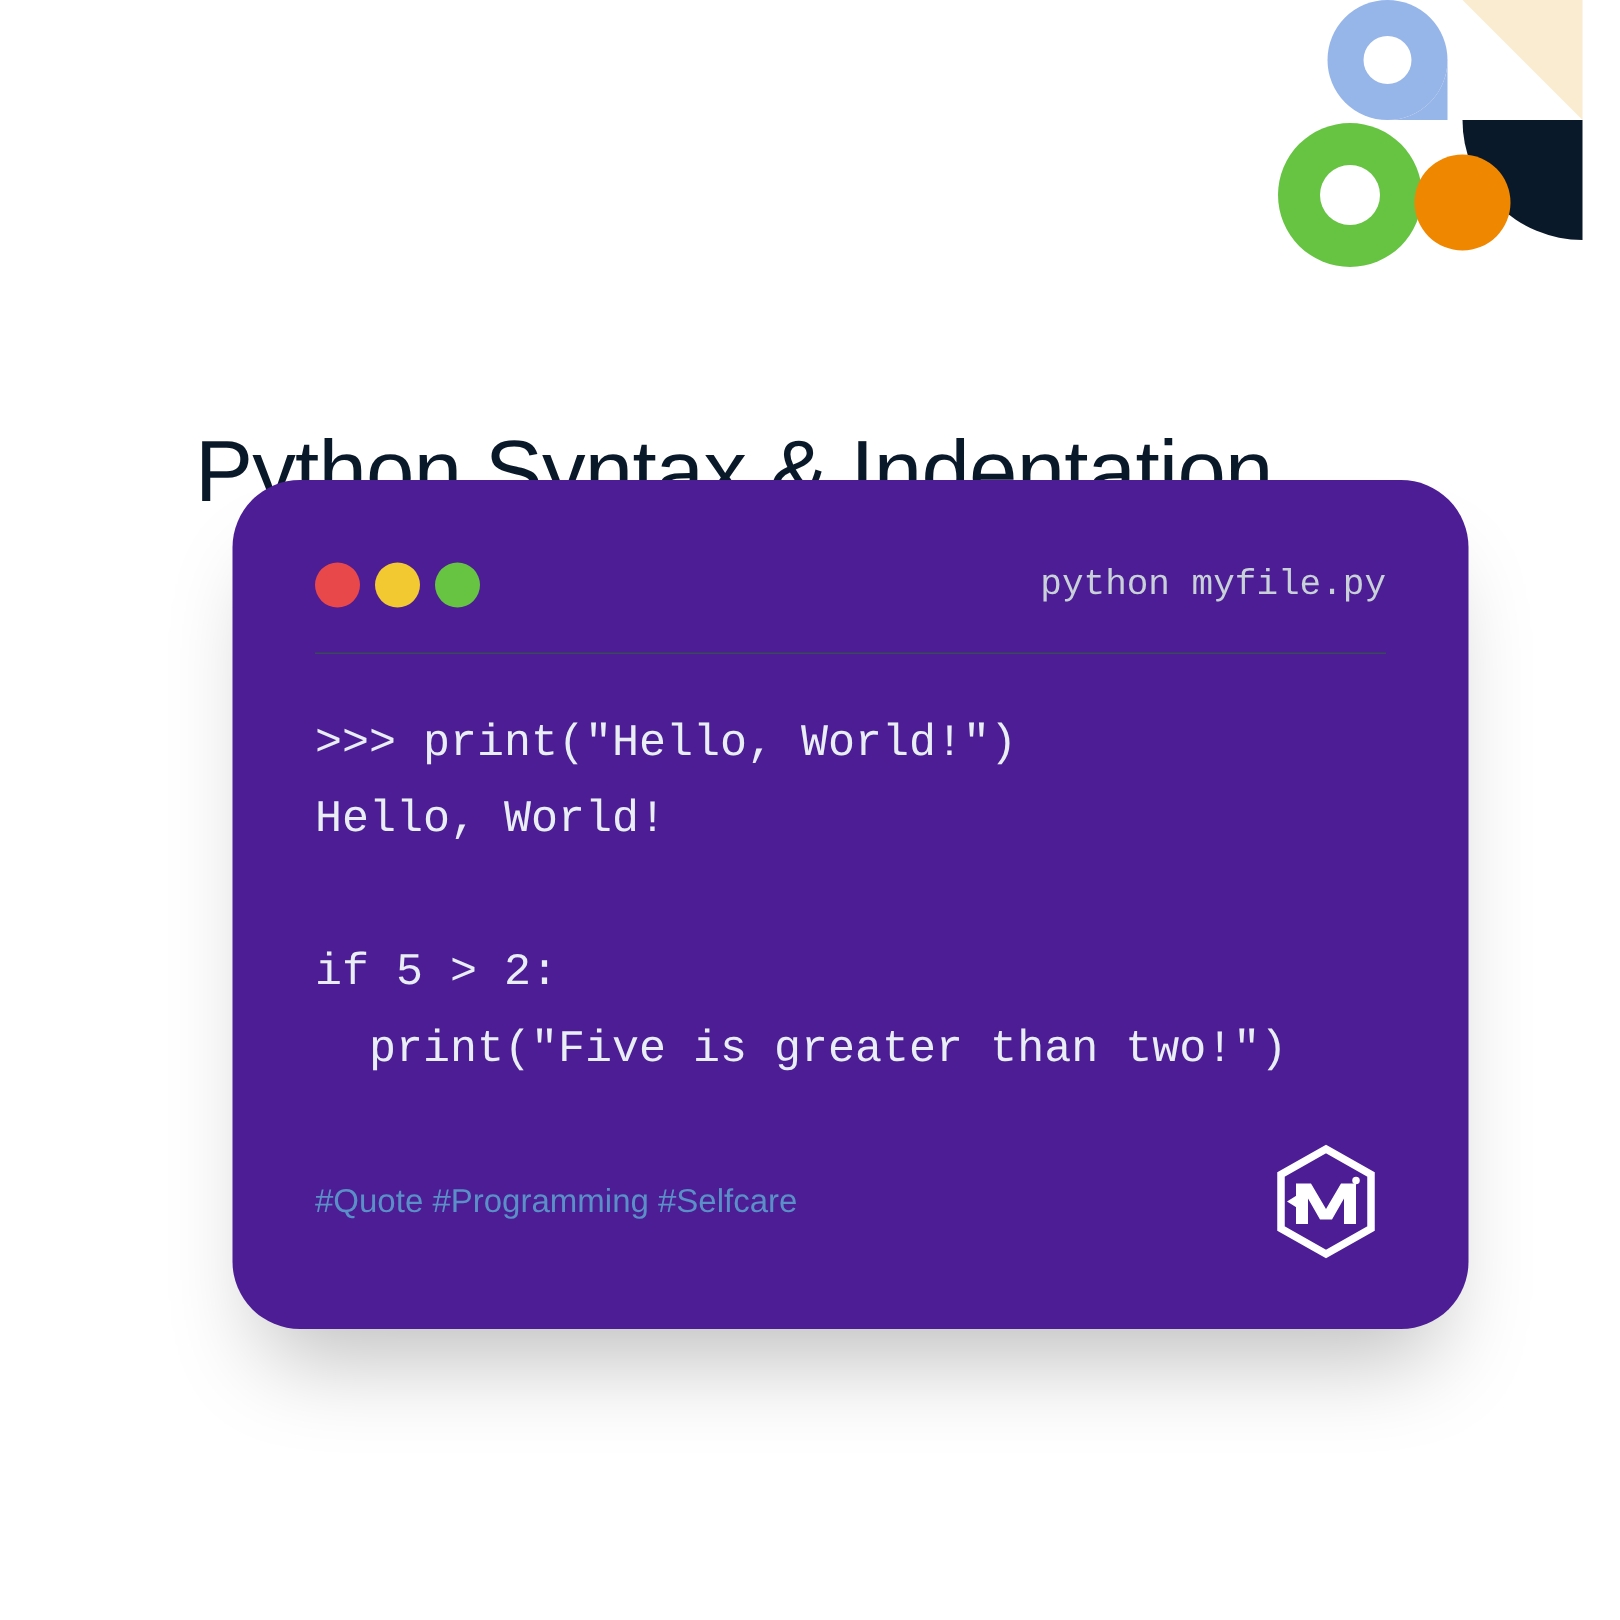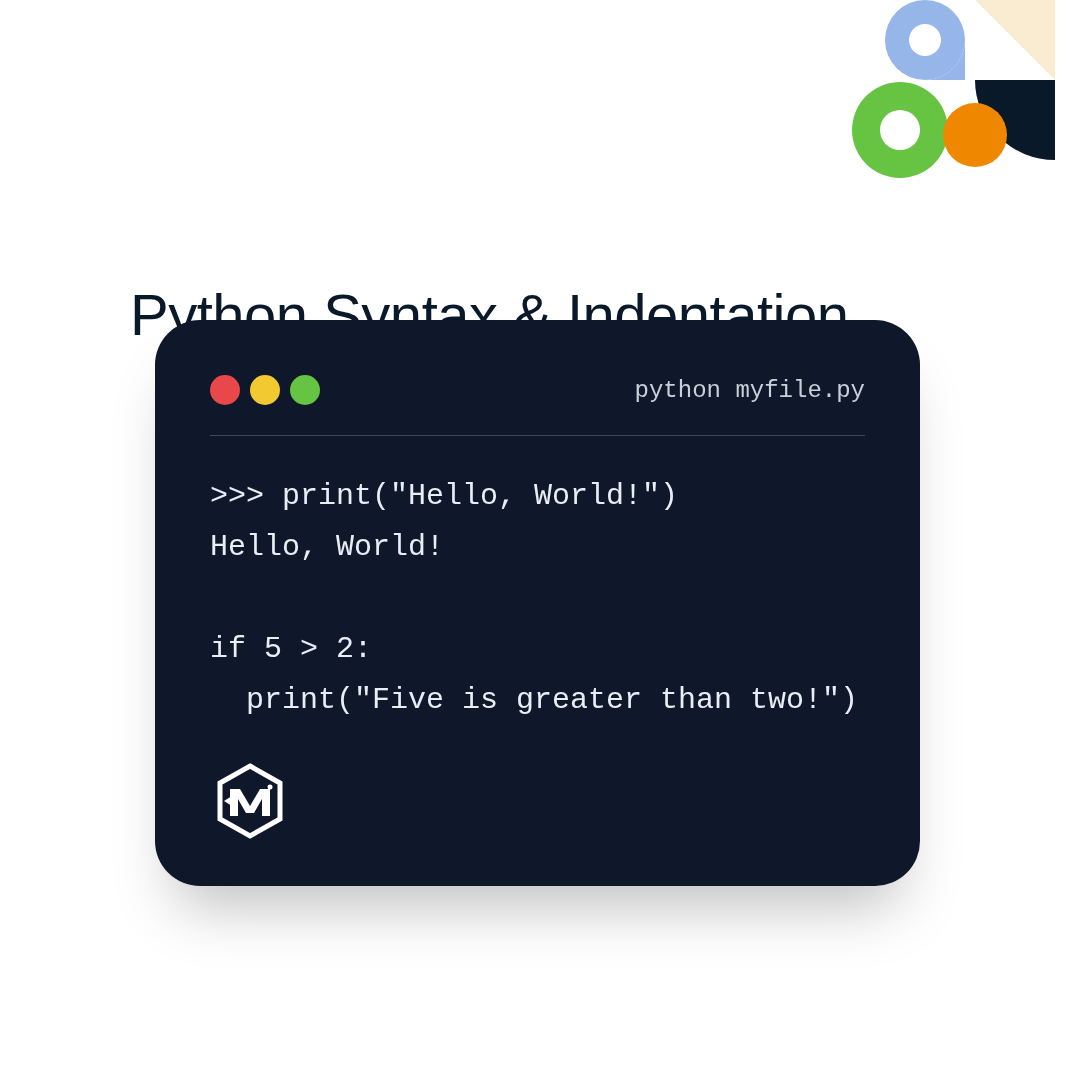--- a/index.html
+++ b/index.html
@@ -29,22 +29,22 @@
       font-size: 58px;
       font-weight: 400;
       color: #0a1929;
       letter-spacing: -0.5px;
       margin-top: 46px;
     }
     .terminal-window {
       position: absolute;
       top: 320px;
       left: 155px;
-      width: 765px;
-      background: #0f172a;
+      width: 824px;
+      background: #4c1d95;
       border-radius: 45px;
       padding: 55px 55px 45px 55px;
       box-shadow: 0 40px 60px -20px rgba(0,0,0,0.25);
     }
     .terminal-header {
       display: flex;
       align-items: center;
       justify-content: space-between;
       padding-bottom: 30px;
       border-bottom: 1px solid #3a4a5a;
@@ -122,20 +122,21 @@
       <div class="traffic-light green"></div>
     </div>
     <div class="terminal-title">python myfile.py</div>
   </div>
   <div class="terminal-body">&gt;&gt;&gt; print("Hello, World!")
 Hello, World!
 
 if 5 &gt; 2:
   print("Five is greater than two!")</div>
   <div class="terminal-footer">
+    <div class="hashtags">#Quote #Programming #Selfcare</div>
     <div class="logo">
       <svg width="80" height="80" viewBox="0 0 80 80">
         <polygon points="40,5 70,22 70,58 40,75 10,58 10,22" fill="none" stroke="#ffffff" stroke-width="5"></polygon>
         <path d="M 20 55 L 20 28 L 30 28 L 40 45 L 50 28 L 60 28 L 60 55 L 52 55 L 52 38 L 44 52 L 36 52 L 28 38 L 28 55 Z" fill="#ffffff"></path>
         <polygon points="14,40 22,35 22,45" fill="#ffffff"></polygon>
         <circle cx="60" cy="26" r="2.5" fill="#ffffff"></circle>
       </svg>
     </div>
   </div>
 </div>

